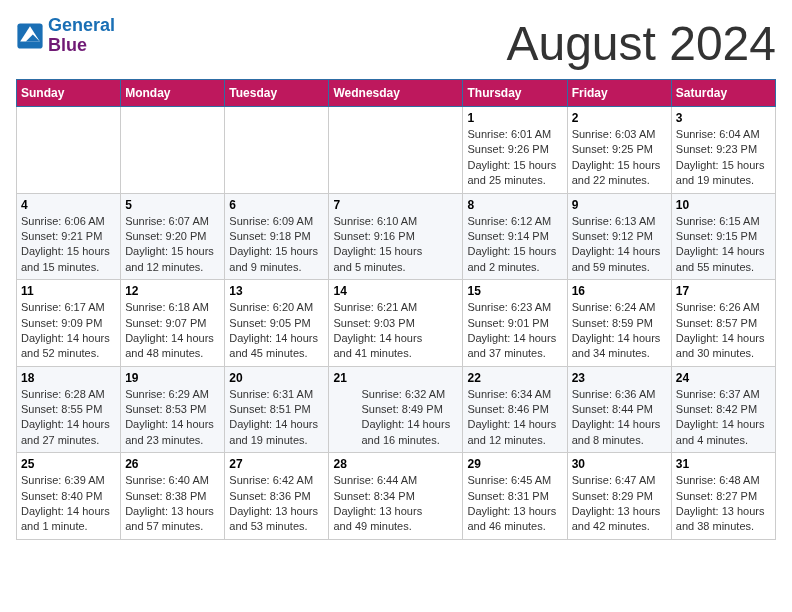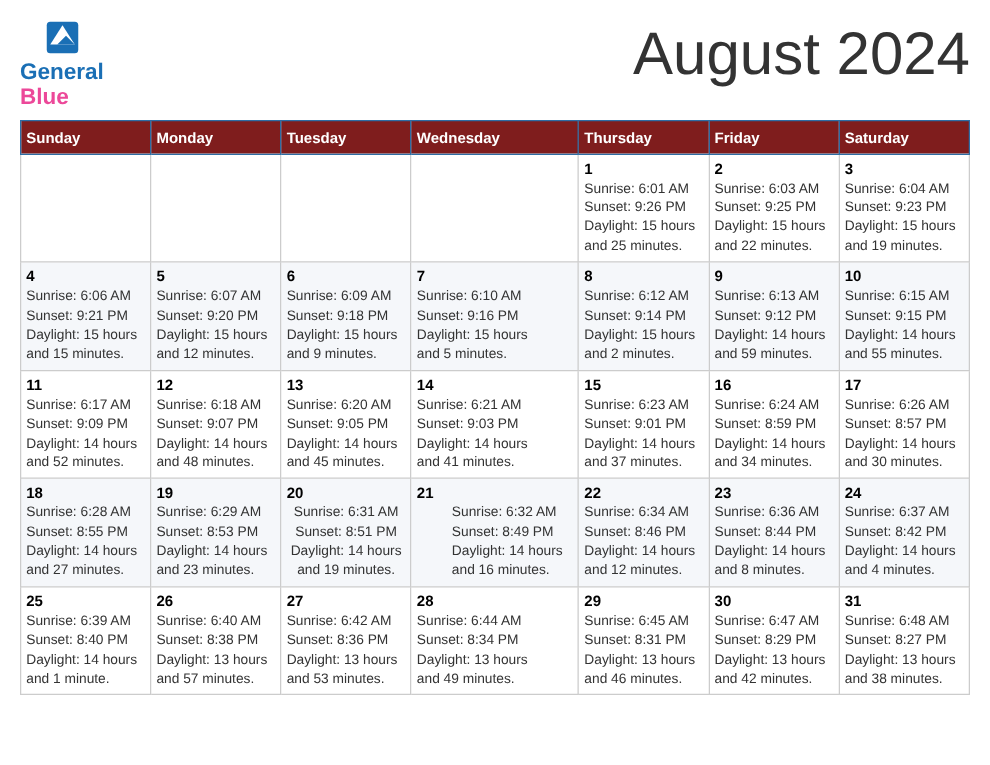--- a/index.html
+++ b/index.html
@@ -13,21 +13,20 @@
     .header {
       display: flex;
       justify-content: space-between;
       align-items: flex-start;
       margin-bottom: 8px;
     }
     .logo {
       display: flex;
       align-items: center;
       gap: 4px;
-      flex-direction: column;
     }
     .logo-text {
       font-size: 18px;
       font-weight: bold;
       color: #333;
       line-height: 1.1;
     }
     .logo-text span {
       color: #1a6fb5;
     }
@@ -46,21 +45,21 @@
     .location {
       font-size: 14px;
       color: #555;
     }
     table {
       width: 100%;
       border-collapse: collapse;
       font-size: 10.5px;
     }
     thead tr th {
-      background: #7f1d1d;
+      background: #be185d;
       color: #fff;
       padding: 6px 4px;
       text-align: left;
       font-size: 12px;
       font-weight: bold;
       border: 1px solid #2e6da4;
     }
     tbody tr td {
       border: 1px solid #ccc;
       vertical-align: top;
@@ -91,21 +90,21 @@
 
 <div class="header">
   <div class="logo">
     <svg class="logo-icon" viewBox="0 0 40 40">
       <rect x="2" y="2" width="36" height="36" rx="4" fill="#1a6fb5"></rect>
       <polygon points="20,6 34,28 6,28" fill="white"></polygon>
       <polygon points="24,18 34,28 14,28" fill="#1a6fb5"></polygon>
     </svg>
     <div class="logo-text">
       <span>General</span><br>
-      <span style="color:#ec4899;">Blue</span>
+      <span style="color:#701a75;">Blue</span>
     </div>
   </div>
   <div class="title-block">
     <div class="month-year">August 2024</div>
   </div>
 </div>
 
 <table>
   <thead>
     <tr>
@@ -258,21 +257,21 @@
         </td>
         <td>
           <div class="day-number">19</div>
           <div class="day-info" style="white-space: pre-line;">Sunrise: 6:29 AM
 Sunset: 8:53 PM
 Daylight: 14 hours
 and 23 minutes.</div>
         </td>
         <td>
           <div class="day-number">20</div>
-          <div class="day-info" style="white-space: pre-line; text-align: center;">Sunrise: 6:31 AM
+          <div class="day-info" style="white-space: pre-line;">Sunrise: 6:31 AM
 Sunset: 8:51 PM
 Daylight: 14 hours
 and 19 minutes.</div>
         </td>
         <td>
           <div class="day-number">21</div>
           <div class="day-info" style="white-space: pre-line; margin-left: 28px;">Sunrise: 6:32 AM
 Sunset: 8:49 PM
 Daylight: 14 hours
 and 16 minutes.</div>

